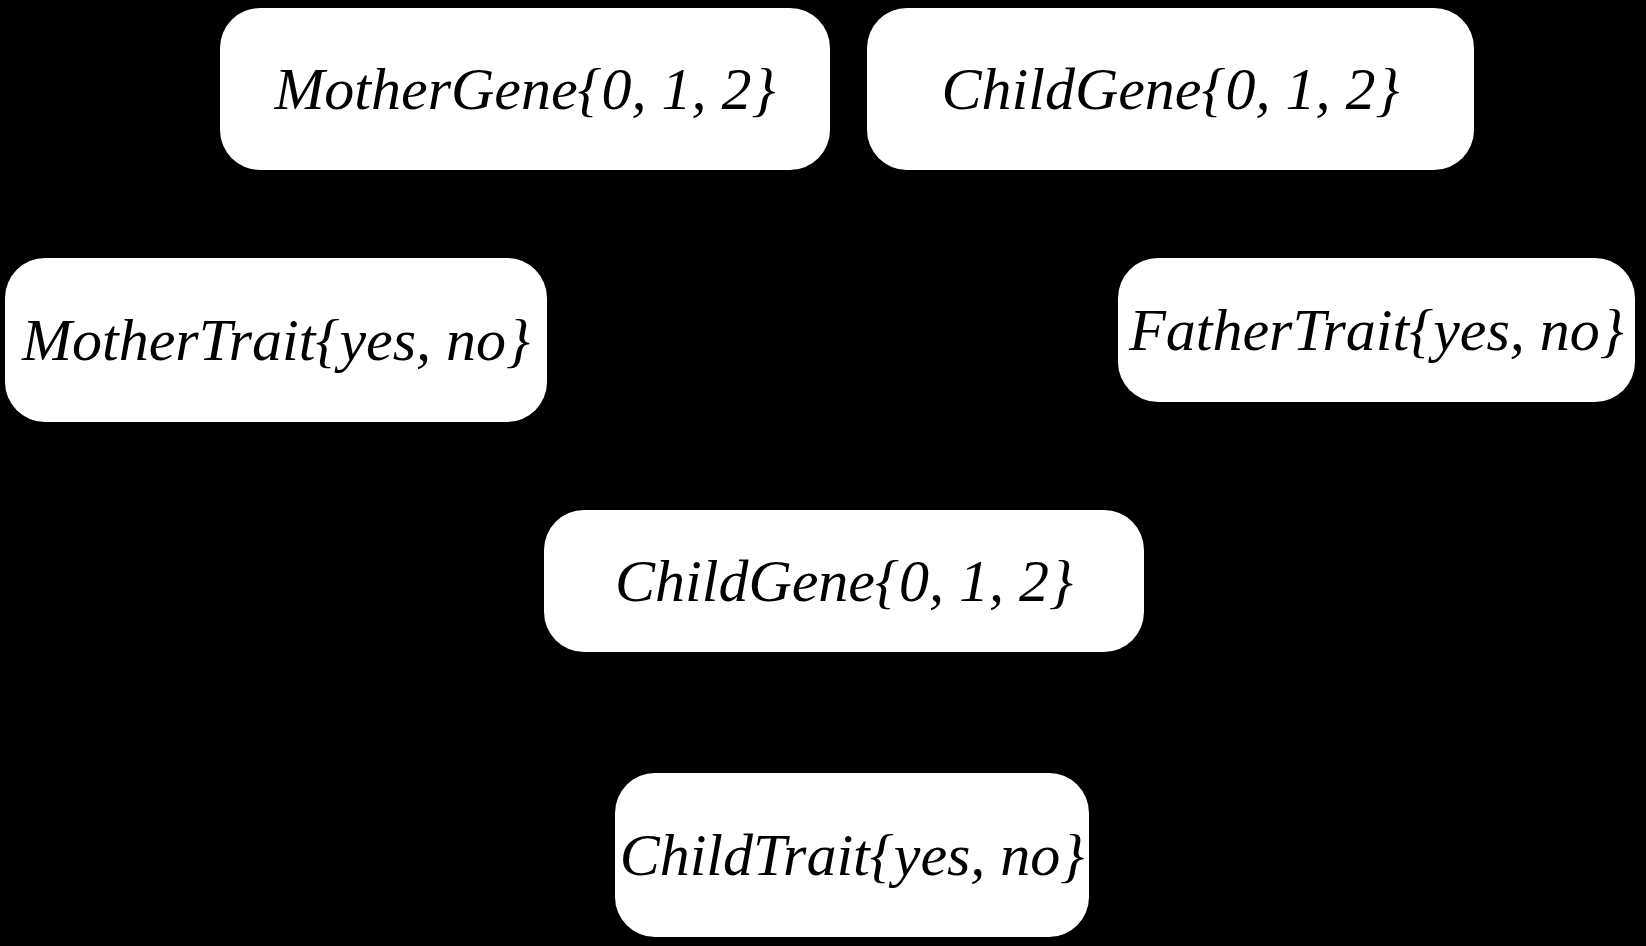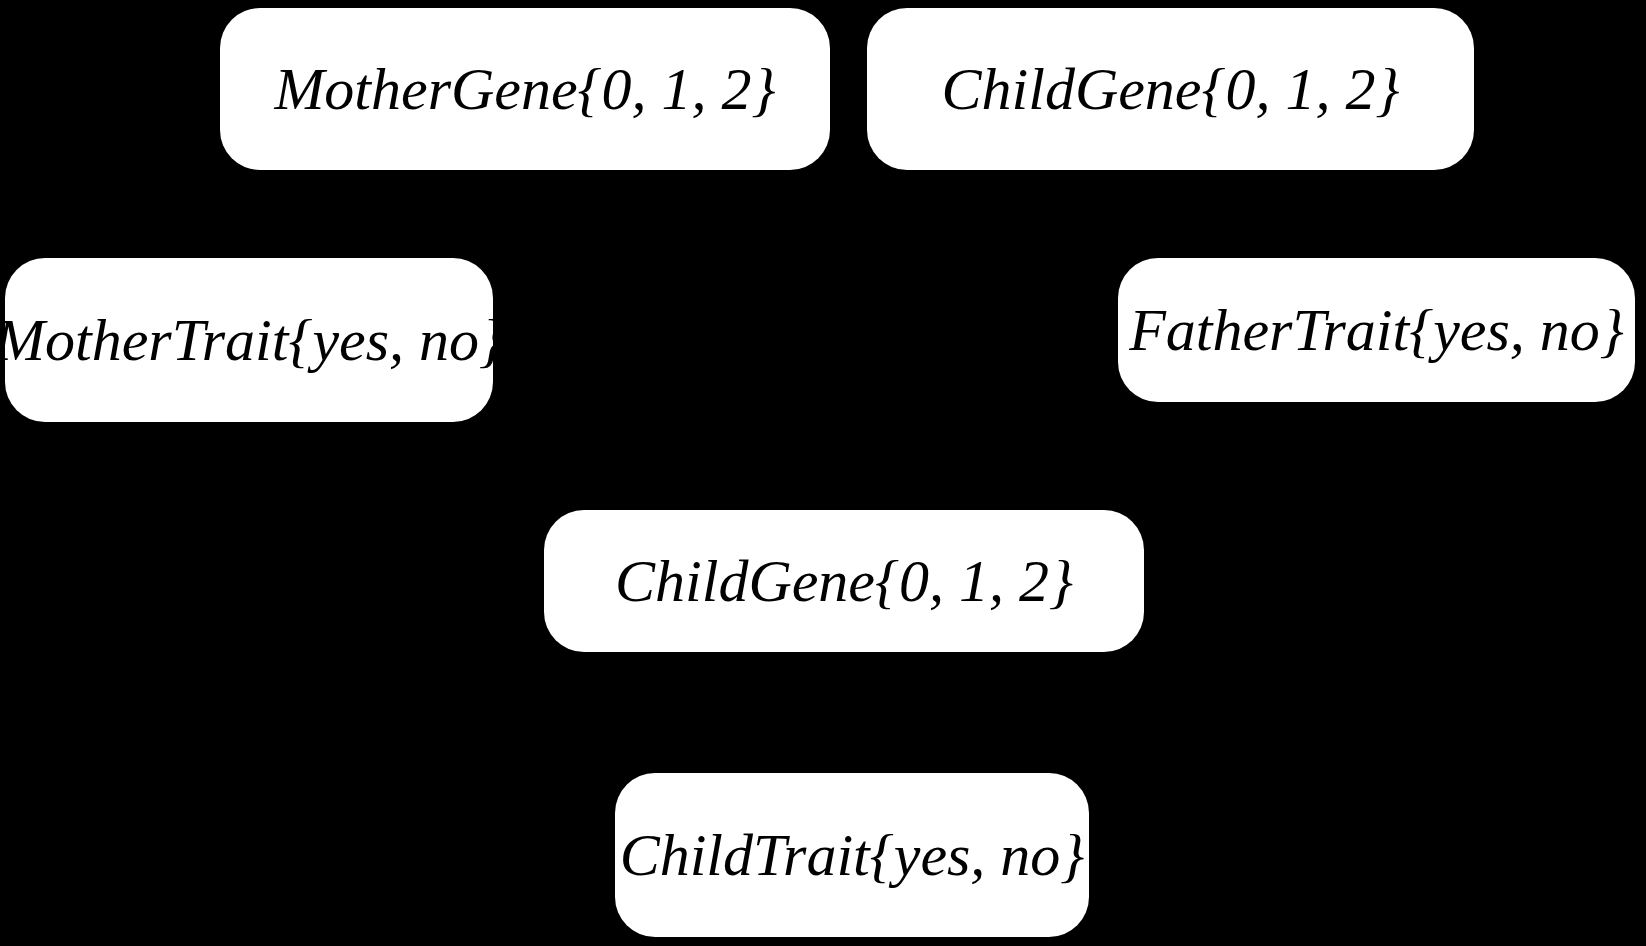--- a/index.html
+++ b/index.html
@@ -48,21 +48,21 @@
   <div class="node" style="left:220px; top:8px; width:610px; height:162px;">
     <div class="node-name">MotherGene</div>
     <div class="node-domain">{0, 1, 2}</div>
   </div>
 
   <div class="node" style="left:867px; top:8px; width:607px; height:162px;">
     <div class="node-name">ChildGene</div>
     <div class="node-domain">{0, 1, 2}</div>
   </div>
 
-  <div class="node" style="left:5px; top:258px; width:488px; height:164px;">
+  <div class="node" style="left:5px; top:258px; width:542px; height:164px;">
     <div class="node-name">MotherTrait</div>
     <div class="node-domain">{yes, no}</div>
   </div>
 
   <div class="node" style="left:1118px; top:258px; width:517px; height:144px;">
     <div class="node-name">FatherTrait</div>
     <div class="node-domain">{yes, no}</div>
   </div>
 
   <div class="node" style="left:544px; top:510px; width:600px; height:142px;">

